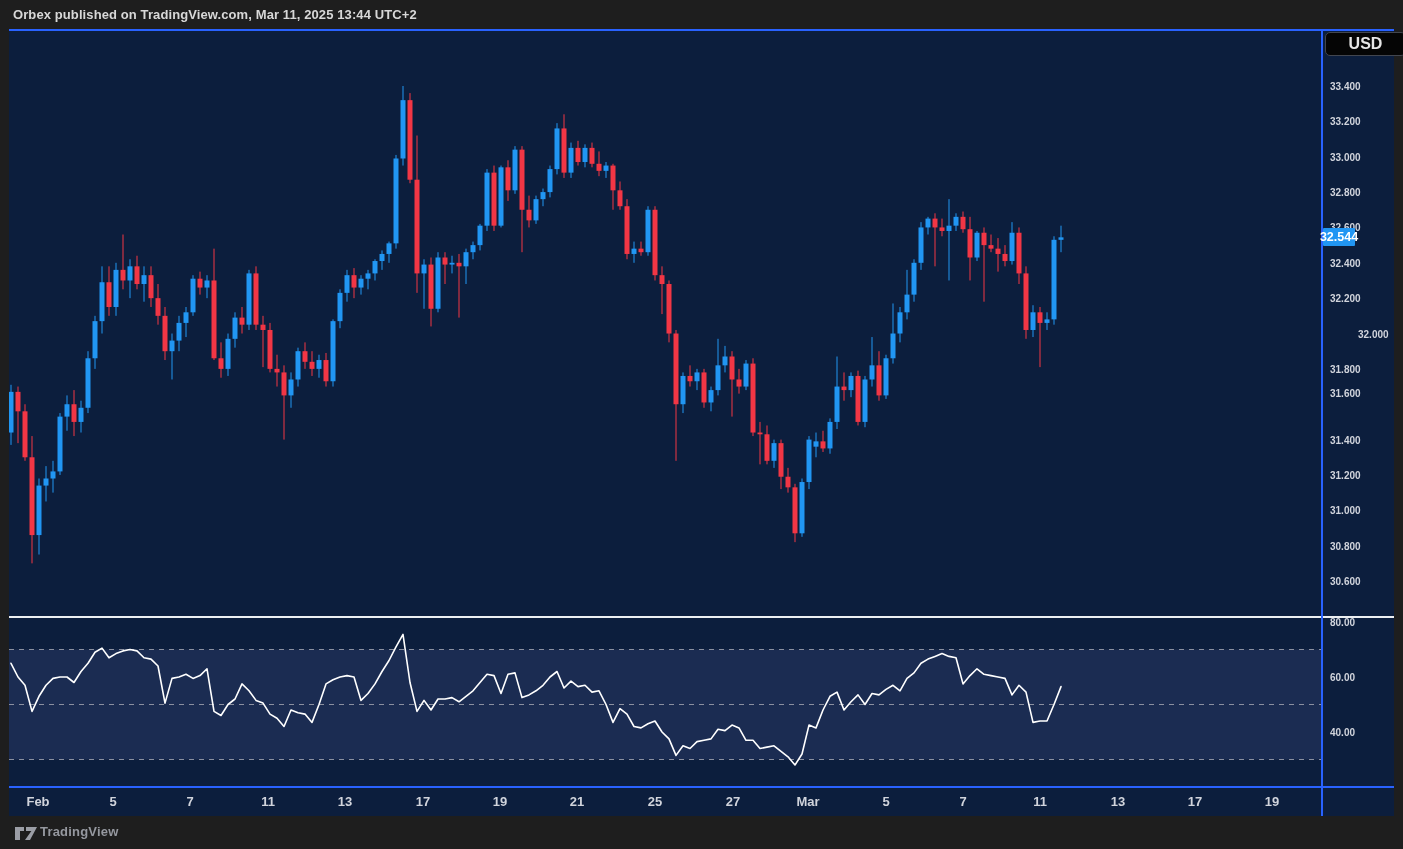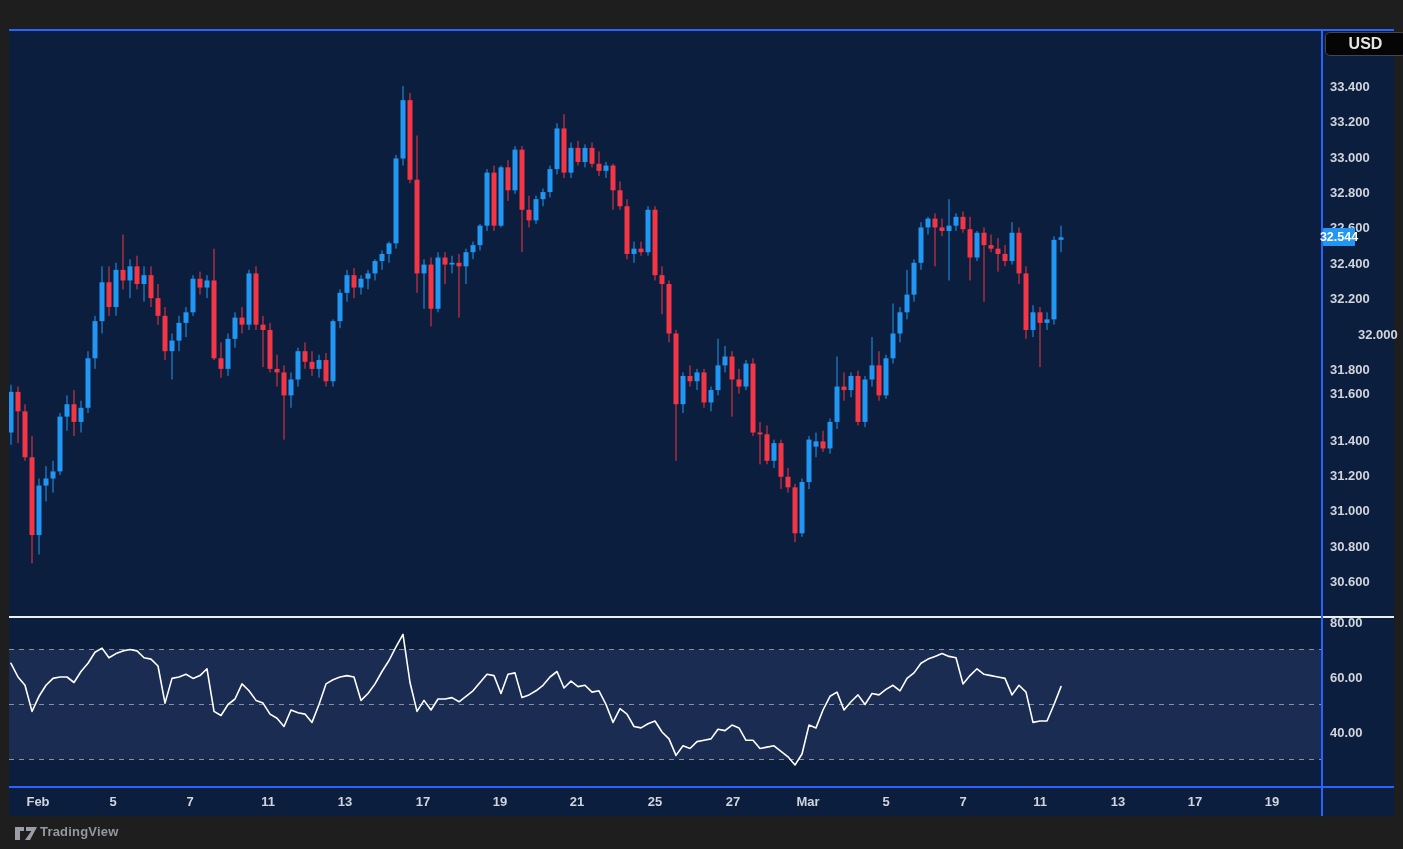--- a/index.html
+++ b/index.html
@@ -13,40 +13,43 @@
   .chart-bg { position:absolute; left:9px; top:31px; width:1385px; height:785px; background:#0c1e3d; }
   .line-top    { position:absolute; left:9px; top:29px;  width:1385px; height:2px; background:#2962ff; }
   .line-bottom { position:absolute; left:9px; top:786px; width:1385px; height:2px; background:#2962ff; }
   .sep         { position:absolute; left:9px; top:616px; width:1385px; height:2px; background:#eceff2; }
   .vline       { position:absolute; left:1321px; top:31px; width:2px; height:785px; background:#2962ff; }
   .price-svg { position:absolute; left:9px; top:31px; }
   .rsi-svg   { position:absolute; left:9px; top:618px; }
   .time-axis { position:absolute; left:9px; top:789px; width:1385px; height:27px; }
   .time-label { position:absolute; top:5px; transform:translateX(-50%); font-size:13px; font-weight:700; color:#d1d4dc; }
   .price-axis { position:absolute; left:1323px; top:31px; width:71px; height:785px; }
-  .axis-label { position:absolute; left:7px; font-size:13px; font-weight:700; color:#d1d4dc; transform:translateY(-50%); white-space:nowrap; }
+  .axis-label { position:absolute; left:7px; font-size:10px; font-weight:700; color:#d1d4dc; transform:translateY(-50%); white-space:nowrap; }
   .usd-btn {
     position:absolute; left:2px; top:1px; width:81px; height:24px;
     background:#050505; border:1px solid #42464f; border-radius:5px;
     display:flex; align-items:center; justify-content:center;
     font-size:16px; font-weight:700; color:#e6e6e6; cursor:pointer;
   }
   .last-price {
     position:absolute; left:0px; width:32px; height:18px; background:#2196f3;
     color:#fff; font-size:12.5px; font-weight:700; display:flex; align-items:center; justify-content:center;
     border-radius:1px; z-index:5;
   }
   .footer { position:absolute; left:0; top:816px; width:1403px; height:33px; background:#1e1e1e; }
   .tv-logo { position:absolute; left:14px; top:7px; }
   .tv-word { position:absolute; left:40px; top:8px; font-size:13px; font-weight:700; color:#95989f; letter-spacing:0.2px; }
 </style>
 </head>
 <body>
 
 <div class="screen">
+  <div class="header">
+    <span class="header-text">Orbex published on TradingView.com, Mar 11, 2025 13:44 UTC+2</span>
+  </div>
 
   <div class="chart-bg"></div>
   <div class="line-top"></div>
 
   <svg id="price-svg" class="price-svg" width="1313" height="585">
       <line x1="2" x2="2" y1="353.79199999999963" y2="413.9039999999996" stroke="#2196f3" stroke-width="1"></line>
       <rect x="-0.5" y="360.86399999999946" width="5" height="40.6640000000001" fill="#2196f3"></rect>
       <line x1="9" x2="9" y1="355.5599999999999" y2="412.13599999999997" stroke="#f23645" stroke-width="1"></line>
       <rect x="6.5" y="360.86399999999946" width="5" height="19.448000000000548" fill="#f23645"></rect>
       <line x1="16" x2="16" y1="373.2399999999995" y2="429.8159999999996" stroke="#f23645" stroke-width="1"></line>

